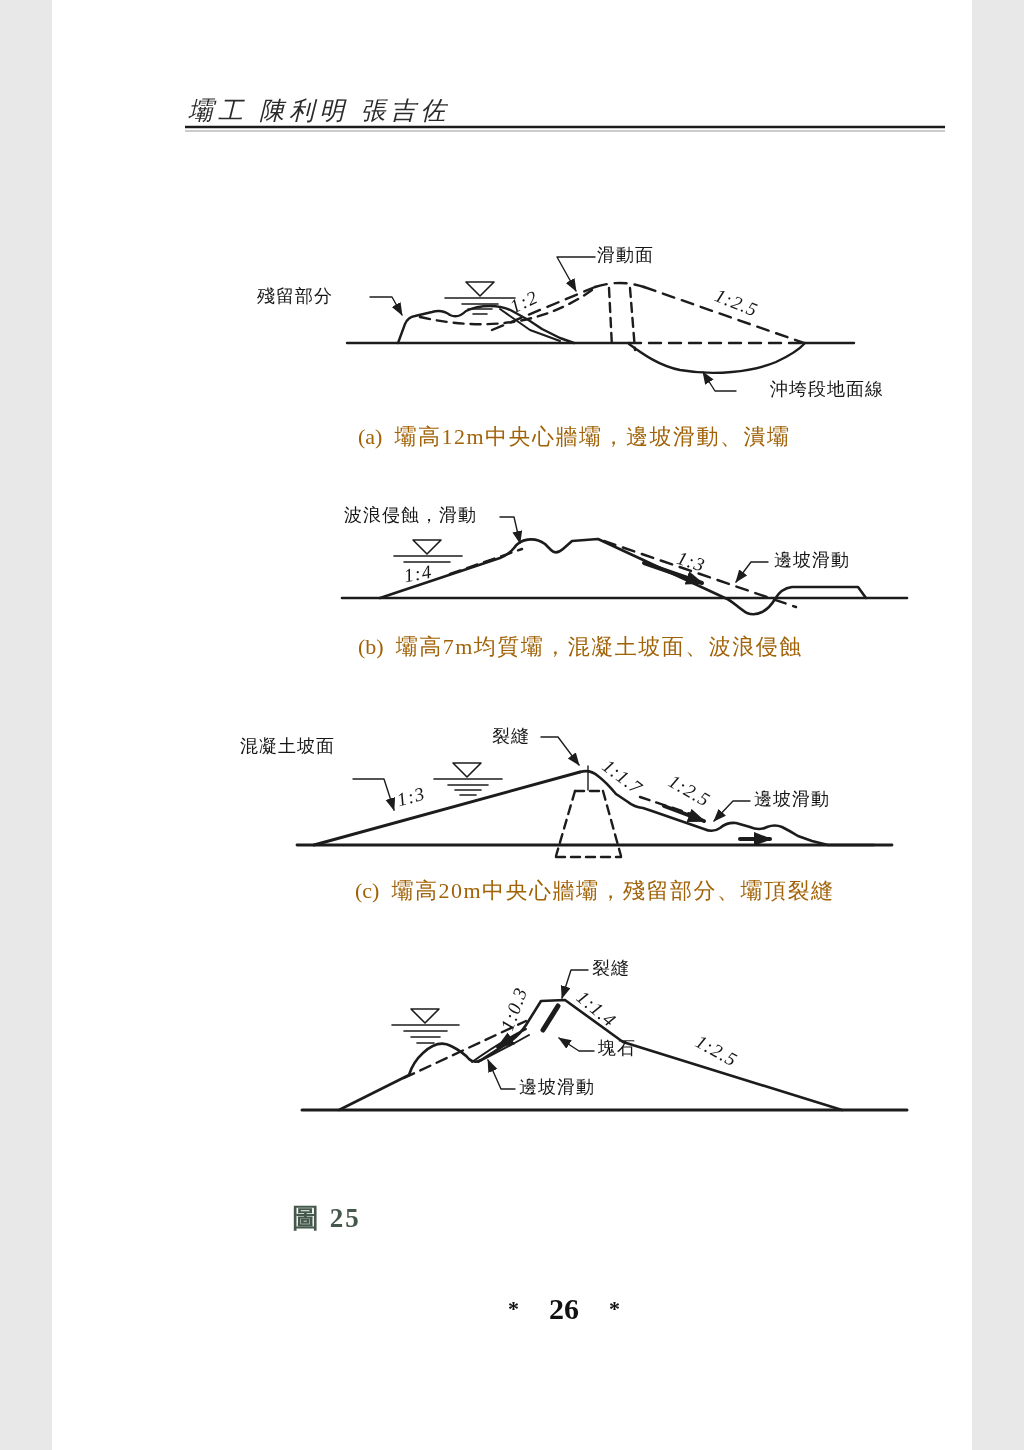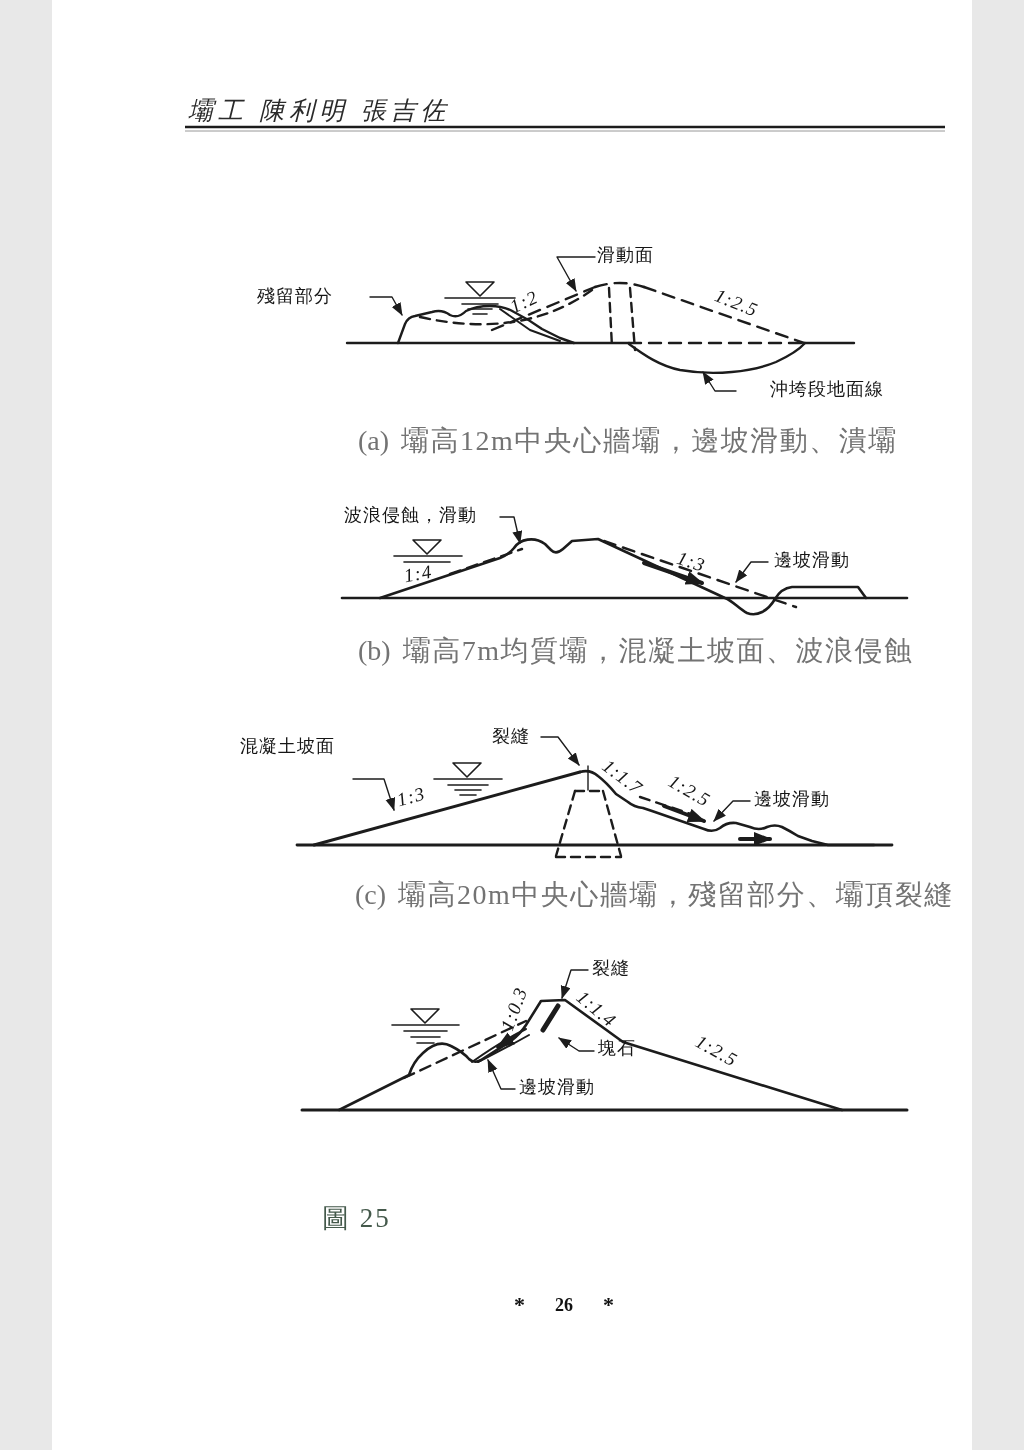--- a/index.html
+++ b/index.html
@@ -9,28 +9,28 @@
     font-family:"Liberation Serif","DejaVu Serif",serif;color:#1c1c1c;
   }
   .abs{position:absolute;white-space:nowrap;}
   .header-title{
     left:136px;top:94px;font-size:25px;font-style:italic;
     letter-spacing:5px;color:#2a2a2a;
   }
   svg.canvas{position:absolute;left:0;top:0;}
   .lbl{font-size:18px;letter-spacing:1px;color:#161616;}
   .slope{font-size:19px;font-style:italic;color:#161616;letter-spacing:1px;transform-origin:center;}
-  .cap{font-size:28px;letter-spacing:1.5px;color:#737373;}
+  .cap{font-size:22px;letter-spacing:1.5px;color:#a16207;}
   .cap .cap-tag{margin-right:12px;letter-spacing:0;}
-  .fig-title{left:270px;top:1200px;display:flex;color:#44594b;font-weight:normal;}
+  .fig-title{left:240px;top:1200px;display:flex;color:#44594b;font-weight:bold;}
   .fig-title .ft-tag{font-size:27px;letter-spacing:2px;}
   .fig-title .ft-text{font-size:28px;letter-spacing:2px;margin-left:56px;}
   .footer{left:0;top:1292px;width:1024px;display:flex;justify-content:center;align-items:center;gap:30px;}
   .footer .star{font-size:22px;font-weight:bold;color:#111;}
-  .footer .num{font-size:18px;font-weight:bold;color:#111;}
+  .footer .num{font-size:30px;font-weight:bold;color:#111;}
 </style>
 </head>
 <body>
 
 <div class="page">
 
   <div class="abs header-title">壩工 陳利明 張吉佐</div>
 
   <svg class="canvas" width="1024" height="1450" viewBox="0 0 1024 1450">
     <defs>

